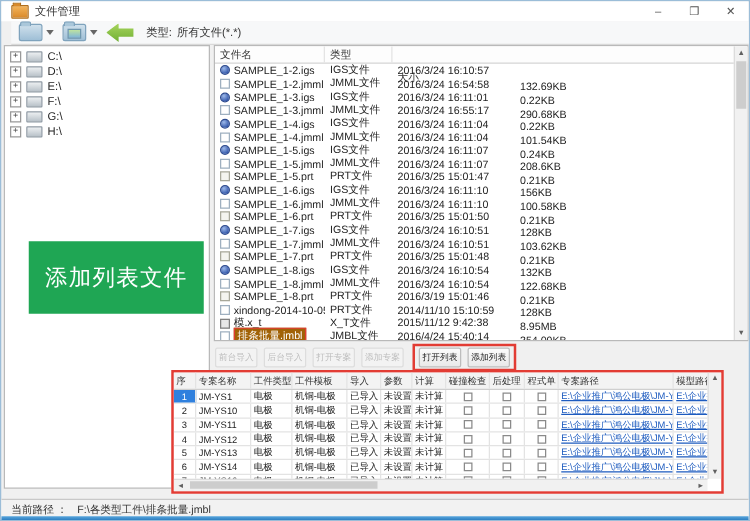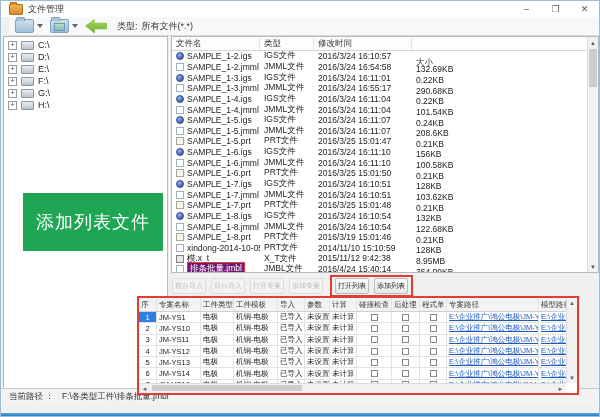--- a/index.html
+++ b/index.html
@@ -51,21 +51,21 @@
                font-size:8.5px;color:#333;}
   .lh-cell{border-right:1px solid #e4e4e4;padding-left:4px;display:flex;align-items:center;box-sizing:border-box;}
   .file-row{display:flex;align-items:center;height:10.65px;font-size:8.5px;color:#222;}
   .fr-cell{padding-left:4px;box-sizing:border-box;white-space:nowrap;overflow:hidden;display:flex;align-items:center;}
   .c-name{width:88px;}.c-type{width:54px;}.c-date{width:98px;}.c-size{width:88px;margin-top:26px;}
   .f-ico{width:8px;height:8px;margin-right:3px;flex:0 0 auto;}
   .f-ico.igs{border-radius:50%;background:radial-gradient(circle at 35% 30%,#9db9ea,#3b5fb0 70%);border:1px solid #2c4a8f;box-sizing:border-box;}
   .f-ico.jmml,.f-ico.stp,.f-ico.jmbl{background:#fff;border:1px solid #9fb0c0;box-sizing:border-box;}
   .f-ico.prt{background:#f4f4ef;border:1px solid #a8a89a;box-sizing:border-box;}
   .f-ico.xt{background:#e8e8e8;border:1px solid #808080;box-sizing:border-box;}
-  .sel-name{background:#701a75;color:#fff;border:1px solid #e23c34;padding:0 2px;}
+  .sel-name{background:#a16207;color:#fff;border:1px solid #e23c34;padding:0 2px;}
   
   .v-scroll{position:absolute;right:0;top:0;width:11px;height:100%;background:#f1f1f1;border-left:1px solid #dcdcdc;box-sizing:border-box;}
   .v-scroll .arr{width:100%;height:11px;font-size:6px;color:#606060;display:flex;align-items:center;justify-content:center;}
   .v-scroll .arr.bottom{position:absolute;bottom:0;}
   .v-scroll .thumb{position:absolute;top:12px;left:1px;width:8px;height:38px;background:#cdcdcd;}
   
   .btn-row{position:absolute;left:171px;top:274px;height:22px;display:flex;align-items:center;gap:5px;z-index:4;}
   .act-btn{height:16px;min-width:32px;padding:0 2px;font-size:7px;display:flex;align-items:center;justify-content:center;
            background:linear-gradient(#fcfcfc,#e9e9e9);border:1px solid #bdbdbd;border-radius:2px;color:#222;
            font-family:"Liberation Sans",sans-serif;}
@@ -84,21 +84,21 @@
   .pt-link{color:#1d5bbf;text-decoration:underline;white-space:nowrap;}
   .cbx{width:7px;height:7px;border:1px solid #8a8a8a;background:#fff;box-sizing:border-box;}
   .pt-vscroll{position:absolute;right:0;top:0;width:11px;bottom:10px;background:#f1f1f1;border-left:1px solid #dcdcdc;box-sizing:border-box;}
   .pt-vscroll .arr{width:100%;height:10px;font-size:6px;color:#606060;display:flex;align-items:center;justify-content:center;}
   .pt-vscroll .arr.bottom{position:absolute;bottom:0;}
   .pt-hscroll{position:absolute;left:0;right:11px;bottom:0;height:10px;background:#f1f1f1;border-top:1px solid #dcdcdc;box-sizing:border-box;display:flex;}
   .pt-hscroll .arr{width:11px;height:100%;font-size:6px;color:#606060;display:flex;align-items:center;justify-content:center;}
   .pt-hscroll .thumb{height:6px;width:150px;background:#cdcdcd;margin:1px 0 0 2px;}
   .pt-hscroll .arr.right{margin-left:auto;}
   
-  .statusbar{position:absolute;left:0;bottom:12px;width:100%;height:16px;background:#f2f2f2;
+  .statusbar{position:absolute;left:0;bottom:1px;width:100%;height:16px;background:#f2f2f2;
              border-top:1px solid #c8c8c8;display:flex;align-items:center;padding-left:8px;box-sizing:border-box;
              font-size:8.5px;color:#333;}
   .statusbar .path{margin-left:8px;}
   .bottom-strip{position:absolute;left:0;bottom:0;width:100%;height:3px;background:linear-gradient(#58a6dd,#2d7fc1);}
 </style>
 </head>
 <body>
 
 <div class="window">
 
@@ -158,21 +158,20 @@
         <span>H:\</span>
       </div>
     </div>
 
   <div class="green-overlay">添加列表文件</div>
 
   <div class="list-panel">
     <div class="list-header">
         <div class="lh-cell c-name">文件名</div>
         <div class="lh-cell c-type">类型</div>
-        <div class="lh-cell c-date">修改时间</div>
         <div class="lh-cell c-size">大小</div>
       </div>
     <div id="file-rows">
         <div class="file-row">
           <div class="fr-cell c-name">
             <span class="f-ico igs"></span>
             <span>SAMPLE_1-2.igs</span>
           </div>
           <div class="fr-cell c-type">IGS文件</div>
           <div class="fr-cell c-date">2016/3/24 16:10:57</div>

